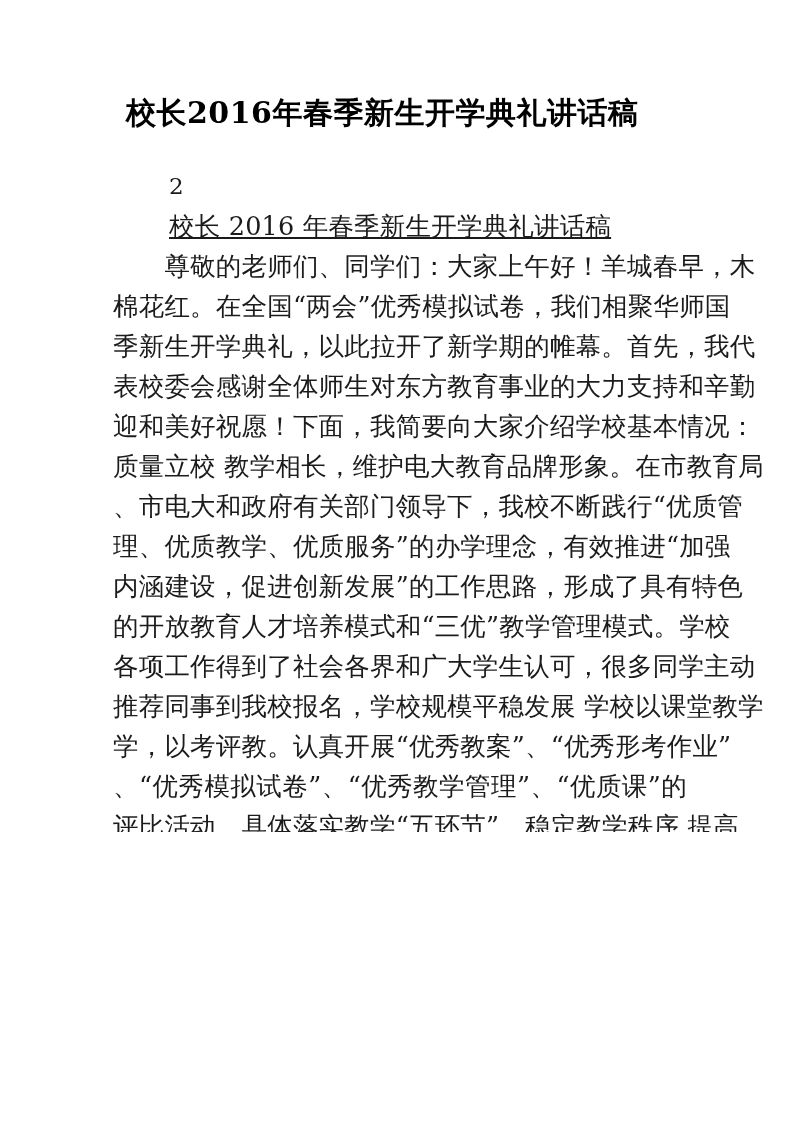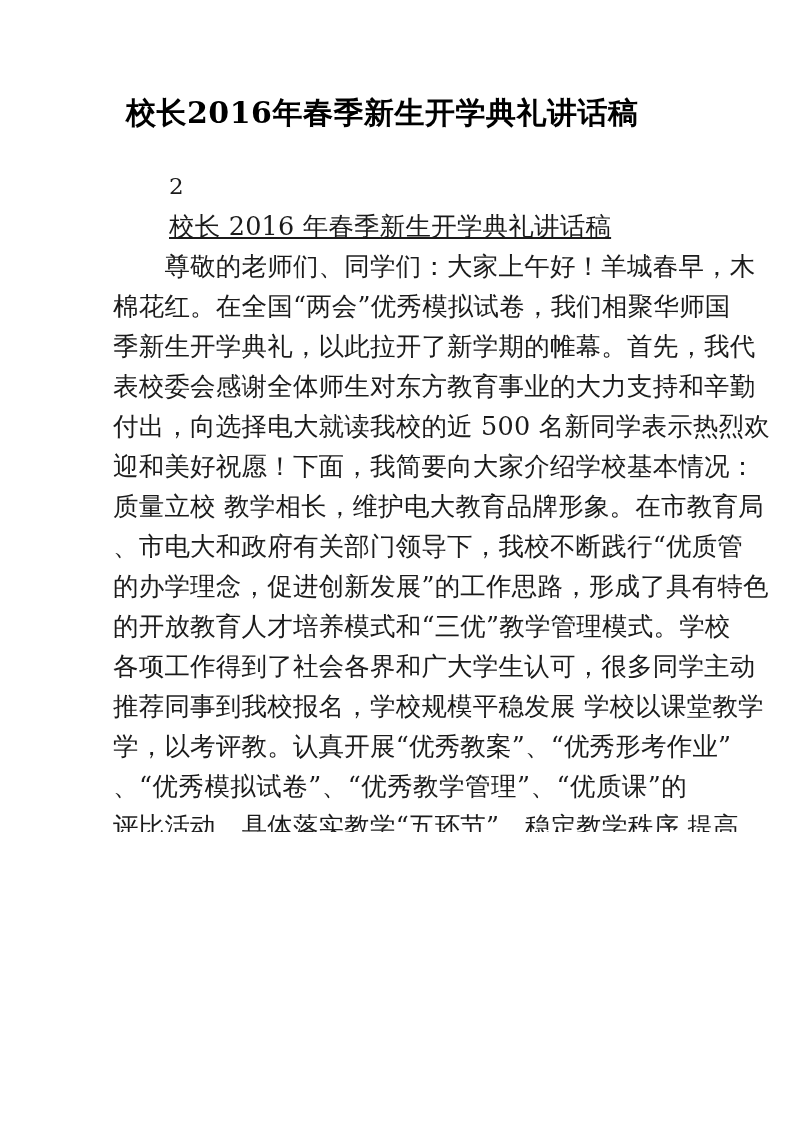--- a/index.html
+++ b/index.html
@@ -71,25 +71,25 @@
   <div class="body-block">
 
     <div class="line page-num">2</div>
 
     <div class="line subtitle">校长 2016 年春季新生开学典礼讲话稿</div>
 
     <div class="line">　　尊敬的老师们、同学们：大家上午好！羊城春早，木</div>
     <div class="line">棉花红。在全国“两会”优秀模拟试卷，我们相聚华师国</div>
     <div class="line">季新生开学典礼，以此拉开了新学期的帷幕。首先，我代</div>
     <div class="line">表校委会感谢全体师生对东方教育事业的大力支持和辛勤</div>
-    <div class="line">付出，向选择电大就读我校的近 500 名新同学表示热烈欢</div>
     <div class="line">迎和美好祝愿！下面，我简要向大家介绍学校基本情况：</div>
     <div class="line">质量立校 教学相长，维护电大教育品牌形象。在市教育局</div>
     <div class="line">、市电大和政府有关部门领导下，我校不断践行“优质管</div>
-    <div class="line">的办学理念，促进创新发展”的工作思路，形成了具有特色</div>
+    <div class="line">理、优质教学、优质服务”的办学理念，有效推进“加强</div>
+    <div class="line">内涵建设，促进创新发展”的工作思路，形成了具有特色</div>
     <div class="line">的开放教育人才培养模式和“三优”教学管理模式。学校</div>
     <div class="line">各项工作得到了社会各界和广大学生认可，很多同学主动</div>
     <div class="line">推荐同事到我校报名，学校规模平稳发展 学校以课堂教学</div>
     <div class="line">学，以考评教。认真开展“优秀教案”、“优秀形考作业”</div>
     <div class="line">、“优秀模拟试卷”、“优秀教学管理”、“优质课”的</div>
     <div class="line last">评比活动，具体落实教学“五环节”，稳定教学秩序 提高</div>
 
   </div>
 
 </div>

